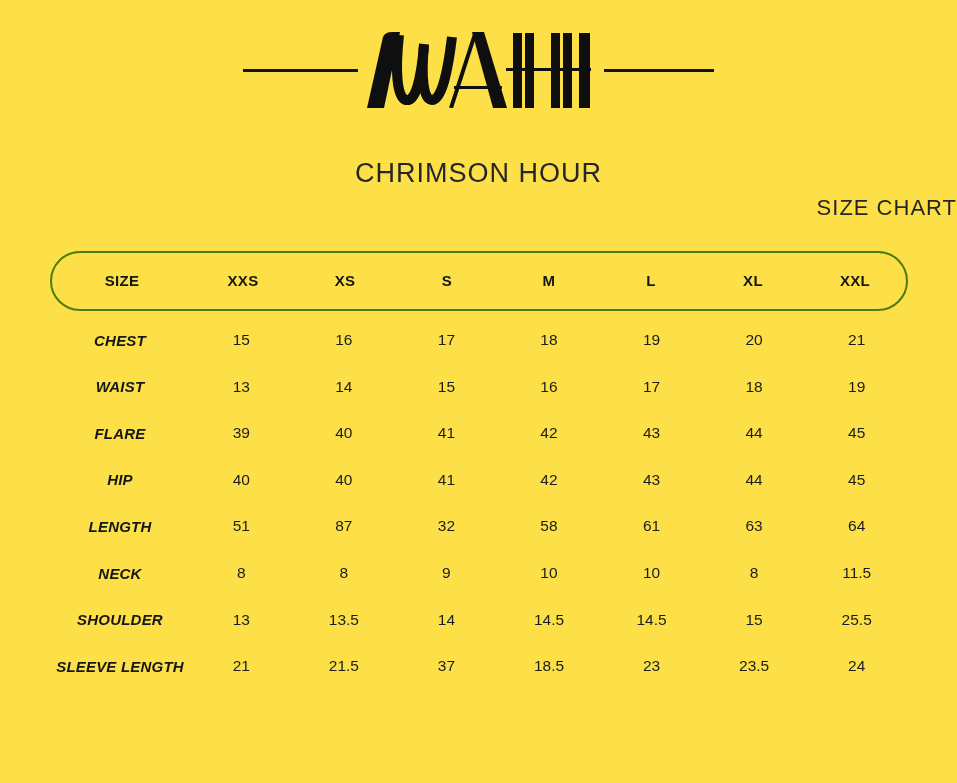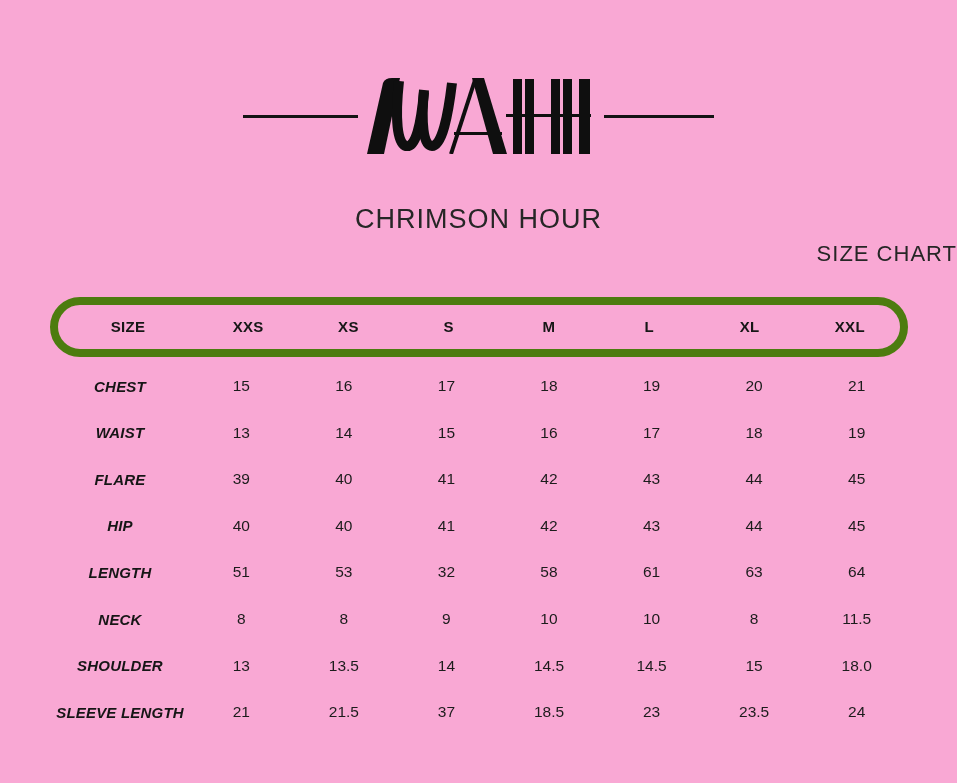--- a/index.html
+++ b/index.html
@@ -1,20 +1,20 @@
 <!DOCTYPE html>
 <html><head>
 <meta charset="utf-8">
 <style>
   html,body{margin:0;padding:0;background:#ffffff;}
   .page{
     width:957px;height:783px;box-sizing:border-box;
-    background:#f9a8d4;color:#1a1a1a;
+    background:#fde047;color:#1a1a1a;
     font-family:"Liberation Sans",sans-serif;
-    padding-top:78px;overflow:hidden;
+    padding-top:32px;overflow:hidden;
   }
   
   .logo-row{display:flex;align-items:center;justify-content:center;height:76px;}
   .rule{height:3px;background:#141414;}
   .rule-left{width:115px;margin-right:8px;}
   .rule-right{width:110px;margin-left:13px;}
   .logo-svg{width:225px;height:76px;display:block;}
   
   .title{
     margin-top:49px;text-align:center;
@@ -28,21 +28,21 @@
   }
   
   .size-table{margin:29px 49px 0 50px;}
   .grid{
     display:grid;
     grid-template-columns:140px repeat(7,1fr);
     align-items:center;text-align:center;
   }
   .header-pill{
     height:60px;box-sizing:border-box;
-    border:8px solid #4d7c0f;border-radius:32px;
+    border:2px solid #4d7c0f;border-radius:32px;
   }
   .header-pill .col-h{
     font-weight:700;font-size:15px;letter-spacing:0.3px;color:#161616;
   }
   .rows{margin-top:6px;}
   .data-row{height:46.6px;}
   .row-label{
     font-weight:700;font-size:15px;letter-spacing:0.2px;color:#161616;font-style:italic;
   }
   .cell{font-size:15.5px;color:#1c1c1c;}
@@ -135,21 +135,21 @@
           <span class="cell">41</span>
           <span class="cell">42</span>
           <span class="cell">43</span>
           <span class="cell">44</span>
           <span class="cell">45</span>
         </div>
         <div class="grid data-row">
         <span class="row-label">LENGTH</span>
 
       <span class="cell">51</span>
-          <span class="cell">53</span>
+          <span class="cell">87</span>
           <span class="cell">32</span>
           <span class="cell">58</span>
           <span class="cell">61</span>
           <span class="cell">63</span>
           <span class="cell">64</span>
         </div>
         <div class="grid data-row">
         <span class="row-label">NECK</span>
 
       <span class="cell">8</span>
@@ -162,21 +162,21 @@
         </div>
         <div class="grid data-row">
         <span class="row-label">SHOULDER</span>
 
       <span class="cell">13</span>
           <span class="cell">13.5</span>
           <span class="cell">14</span>
           <span class="cell">14.5</span>
           <span class="cell">14.5</span>
           <span class="cell">15</span>
-          <span class="cell">18.0</span>
+          <span class="cell">25.5</span>
         </div>
         <div class="grid data-row">
         <span class="row-label">SLEEVE LENGTH</span>
 
       <span class="cell">21</span>
           <span class="cell">21.5</span>
           <span class="cell">37</span>
           <span class="cell">18.5</span>
           <span class="cell">23</span>
           <span class="cell">23.5</span>

